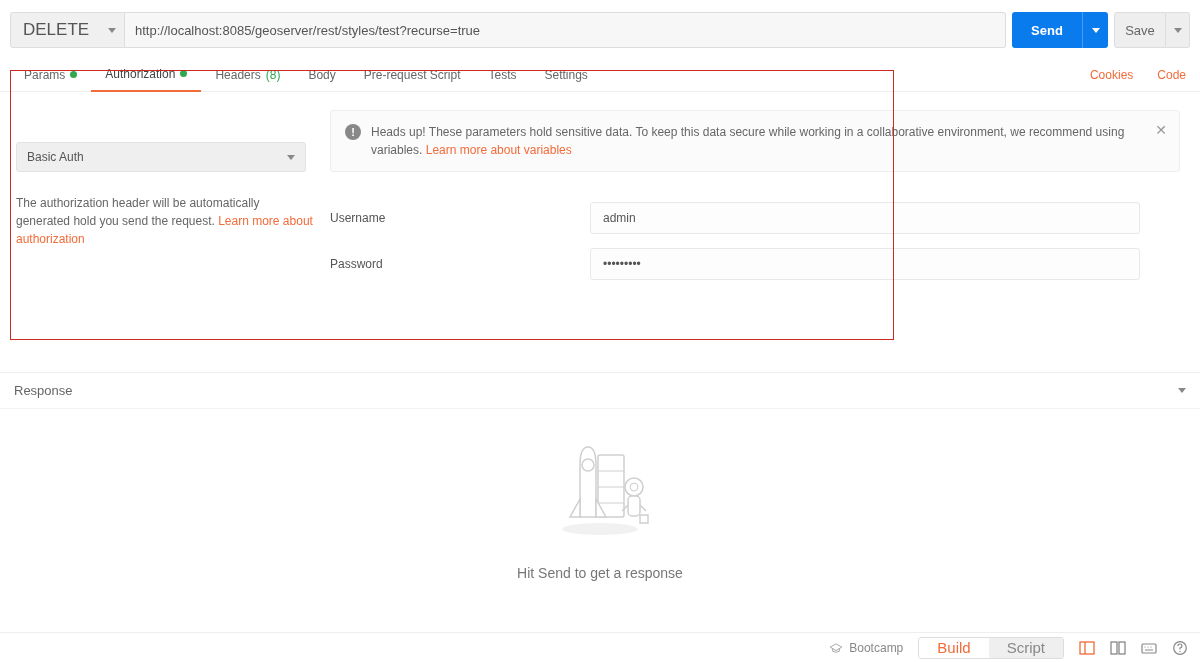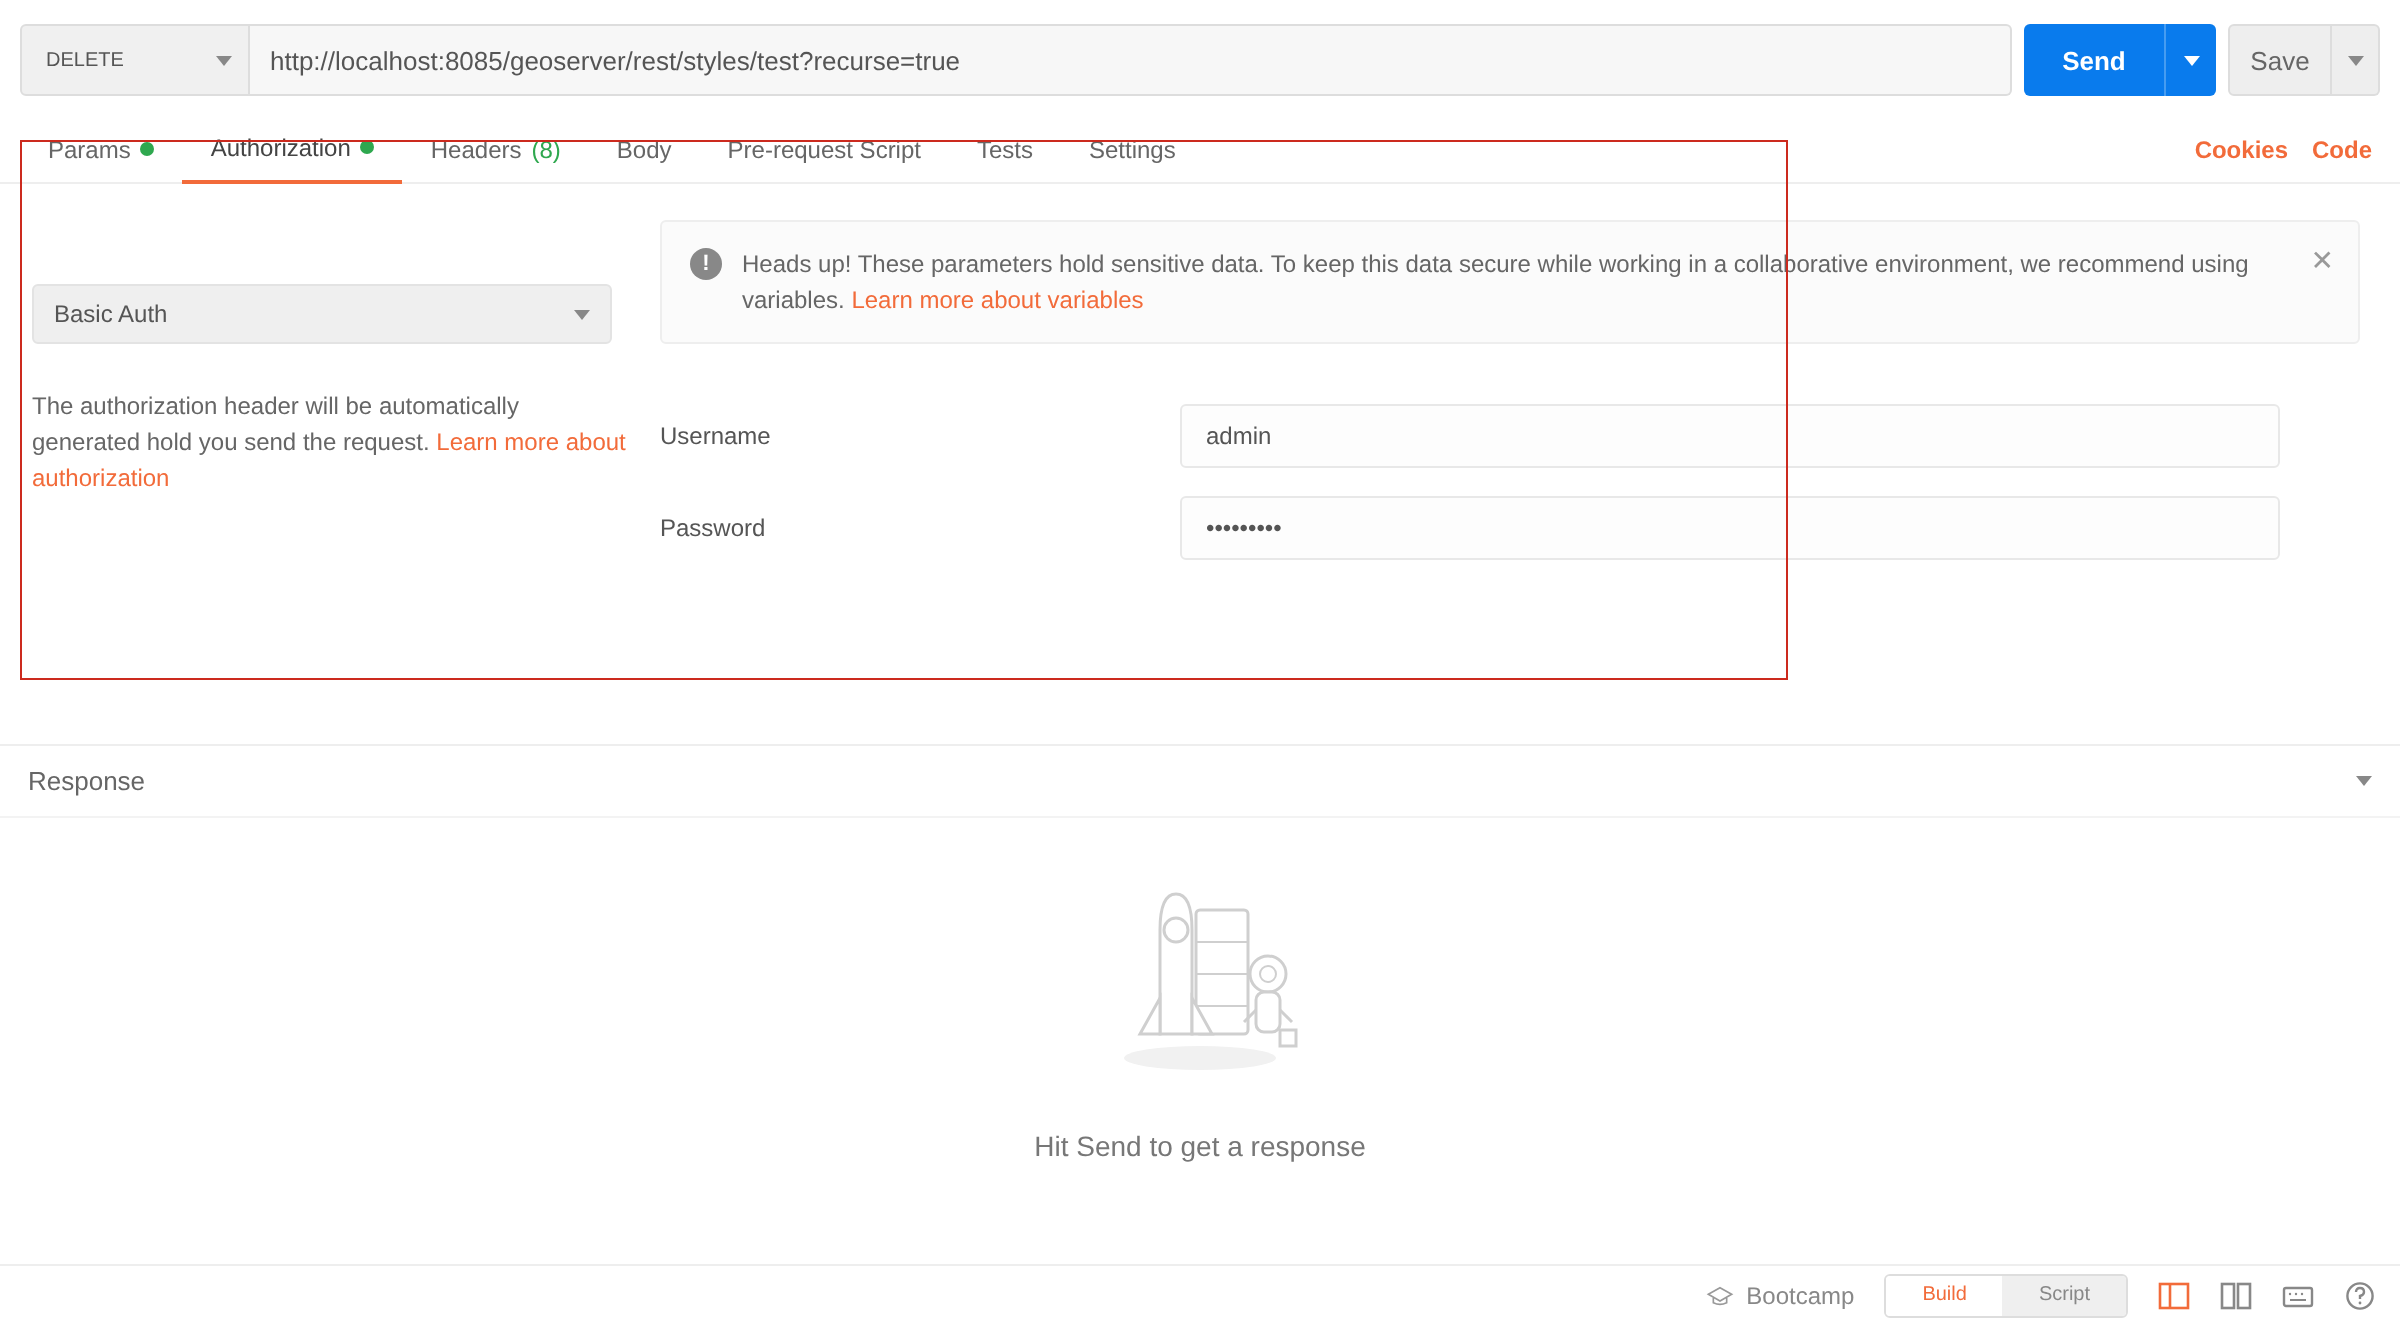--- a/index.html
+++ b/index.html
@@ -1,35 +1,35 @@
 <!DOCTYPE html>
 <html><head>
 <meta charset="utf-8">
 <style>
   *{box-sizing:border-box;margin:0;padding:0;}
   html,body{width:1200px;height:662px;font-family:-apple-system,BlinkMacSystemFont,"Segoe UI",Helvetica,Arial,sans-serif;font-size:12px;color:#555;background:#fff;overflow:hidden;}
   
   .req-row{display:flex;align-items:stretch;padding:12px 10px 10px 10px;gap:6px;}
-  .method-select{display:flex;align-items:center;justify-content:space-between;width:115px;height:36px;background:#f0f0f0;border:1px solid #ddd;border-radius:3px 0 0 3px;padding:0 8px 0 12px;font-size:10px;color:#555;cursor:pointer;}
+  .method-select{display:flex;align-items:center;justify-content:space-between;width:115px;height:36px;background:#f0f0f0;border:1px solid #ddd;border-radius:3px 0 0 3px;padding:0 8px 0 12px;font-size:17px;color:#555;cursor:pointer;}
   .caret-down{width:0;height:0;border-left:4px solid transparent;border-right:4px solid transparent;border-top:5px solid #888;}
   .url-input{flex:1;height:36px;border:1px solid #ddd;border-left:none;border-radius:0 3px 3px 0;padding:0 10px;font-size:13px;color:#555;background:#f7f7f7;margin-left:-6px;}
   .send-group{display:flex;height:36px;}
   .btn-send{background:#097BED;color:#fff;border:none;border-radius:3px 0 0 3px;width:70px;font-size:13px;font-weight:600;cursor:pointer;}
   .btn-send-caret{background:#097BED;border:none;border-left:1px solid rgba(255,255,255,.25);border-radius:0 3px 3px 0;width:26px;display:flex;align-items:center;justify-content:center;cursor:pointer;}
   .btn-send-caret .caret-down{border-top-color:#fff;}
   .save-group{display:flex;height:36px;}
   .btn-save{background:#eee;border:1px solid #ddd;border-radius:3px 0 0 3px;width:52px;font-size:13px;color:#666;cursor:pointer;}
   .btn-save-caret{background:#eee;border:1px solid #ddd;border-left:none;border-radius:0 3px 3px 0;width:24px;display:flex;align-items:center;justify-content:center;cursor:pointer;}
   
   .tab-row{display:flex;align-items:center;border-bottom:1px solid #eee;padding:0 10px;height:34px;position:relative;}
   .tab{padding:0 14px;height:34px;display:flex;align-items:center;gap:5px;font-size:12px;color:#666;cursor:pointer;white-space:nowrap;}
   .tab.active{color:#444;border-bottom:2px solid #f26b3a;font-weight:500;}
   .dot{width:7px;height:7px;border-radius:50%;background:#2fa84f;display:inline-block;}
   .count{color:#2fa84f;}
-  .tab-right{margin-left:auto;display:flex;gap:12px;padding-right:4px;font-weight:bold;}
+  .tab-right{margin-left:auto;display:flex;gap:24px;padding-right:4px;}
   .link{color:#f26b3a;font-size:12px;cursor:pointer;}
   
   .red-box{position:absolute;border:1.5px solid #cc2a1e;pointer-events:none;left:10px;top:70px;width:884px;height:270px;}
   
   .auth-area{display:flex;padding:18px 10px 0 10px;min-height:280px;}
   .left-col{width:320px;padding:0 14px 0 6px;}
   .type-label{font-size:11px;color:#777;letter-spacing:.3px;margin-bottom:8px;}
   .type-select{width:290px;height:30px;background:#efefef;border:1px solid #e3e3e3;border-radius:3px;display:flex;align-items:center;justify-content:space-between;padding:0 10px;font-size:12px;color:#555;cursor:pointer;margin-bottom:22px;margin-top:32px;}
   .left-col p{font-size:12px;color:#666;line-height:1.5;}
   .right-col{flex:1;padding-right:10px;}
@@ -46,21 +46,21 @@
   .resp-header span{font-size:13px;color:#666;}
   .resp-body{height:200px;display:flex;flex-direction:column;align-items:center;justify-content:center;gap:28px;}
   .illus{width:120px;height:100px;}
   .resp-msg{font-size:14px;color:#777;}
   
   .footer{position:absolute;bottom:0;left:0;right:0;height:30px;border-top:1px solid #eee;background:#fff;display:flex;align-items:center;padding:0 12px;gap:15px;}
   .footer-spacer{flex:1;}
   .bootcamp{display:flex;align-items:center;gap:6px;color:#888;font-size:12px;cursor:pointer;}
   .grad-icon{width:14px;height:10px;}
   .segmented{display:flex;border:1px solid #ddd;border-radius:3px;overflow:hidden;height:22px;}
-  .seg{padding:0 18px;font-size:10px;display:flex;align-items:center;cursor:pointer;}
+  .seg{padding:0 18px;font-size:15px;display:flex;align-items:center;cursor:pointer;}
   .seg.build{color:#f26b3a;background:#fff;}
   .seg.browse{color:#888;background:#efefef;}
   .foot-icon{width:16px;height:16px;display:flex;align-items:center;justify-content:center;color:#888;cursor:pointer;}
   .foot-icon svg{width:16px;height:16px;}
   .foot-icon.active{color:#f26b3a;}
 </style>
 </head>
 <body>
 
 <div class="req-row">

